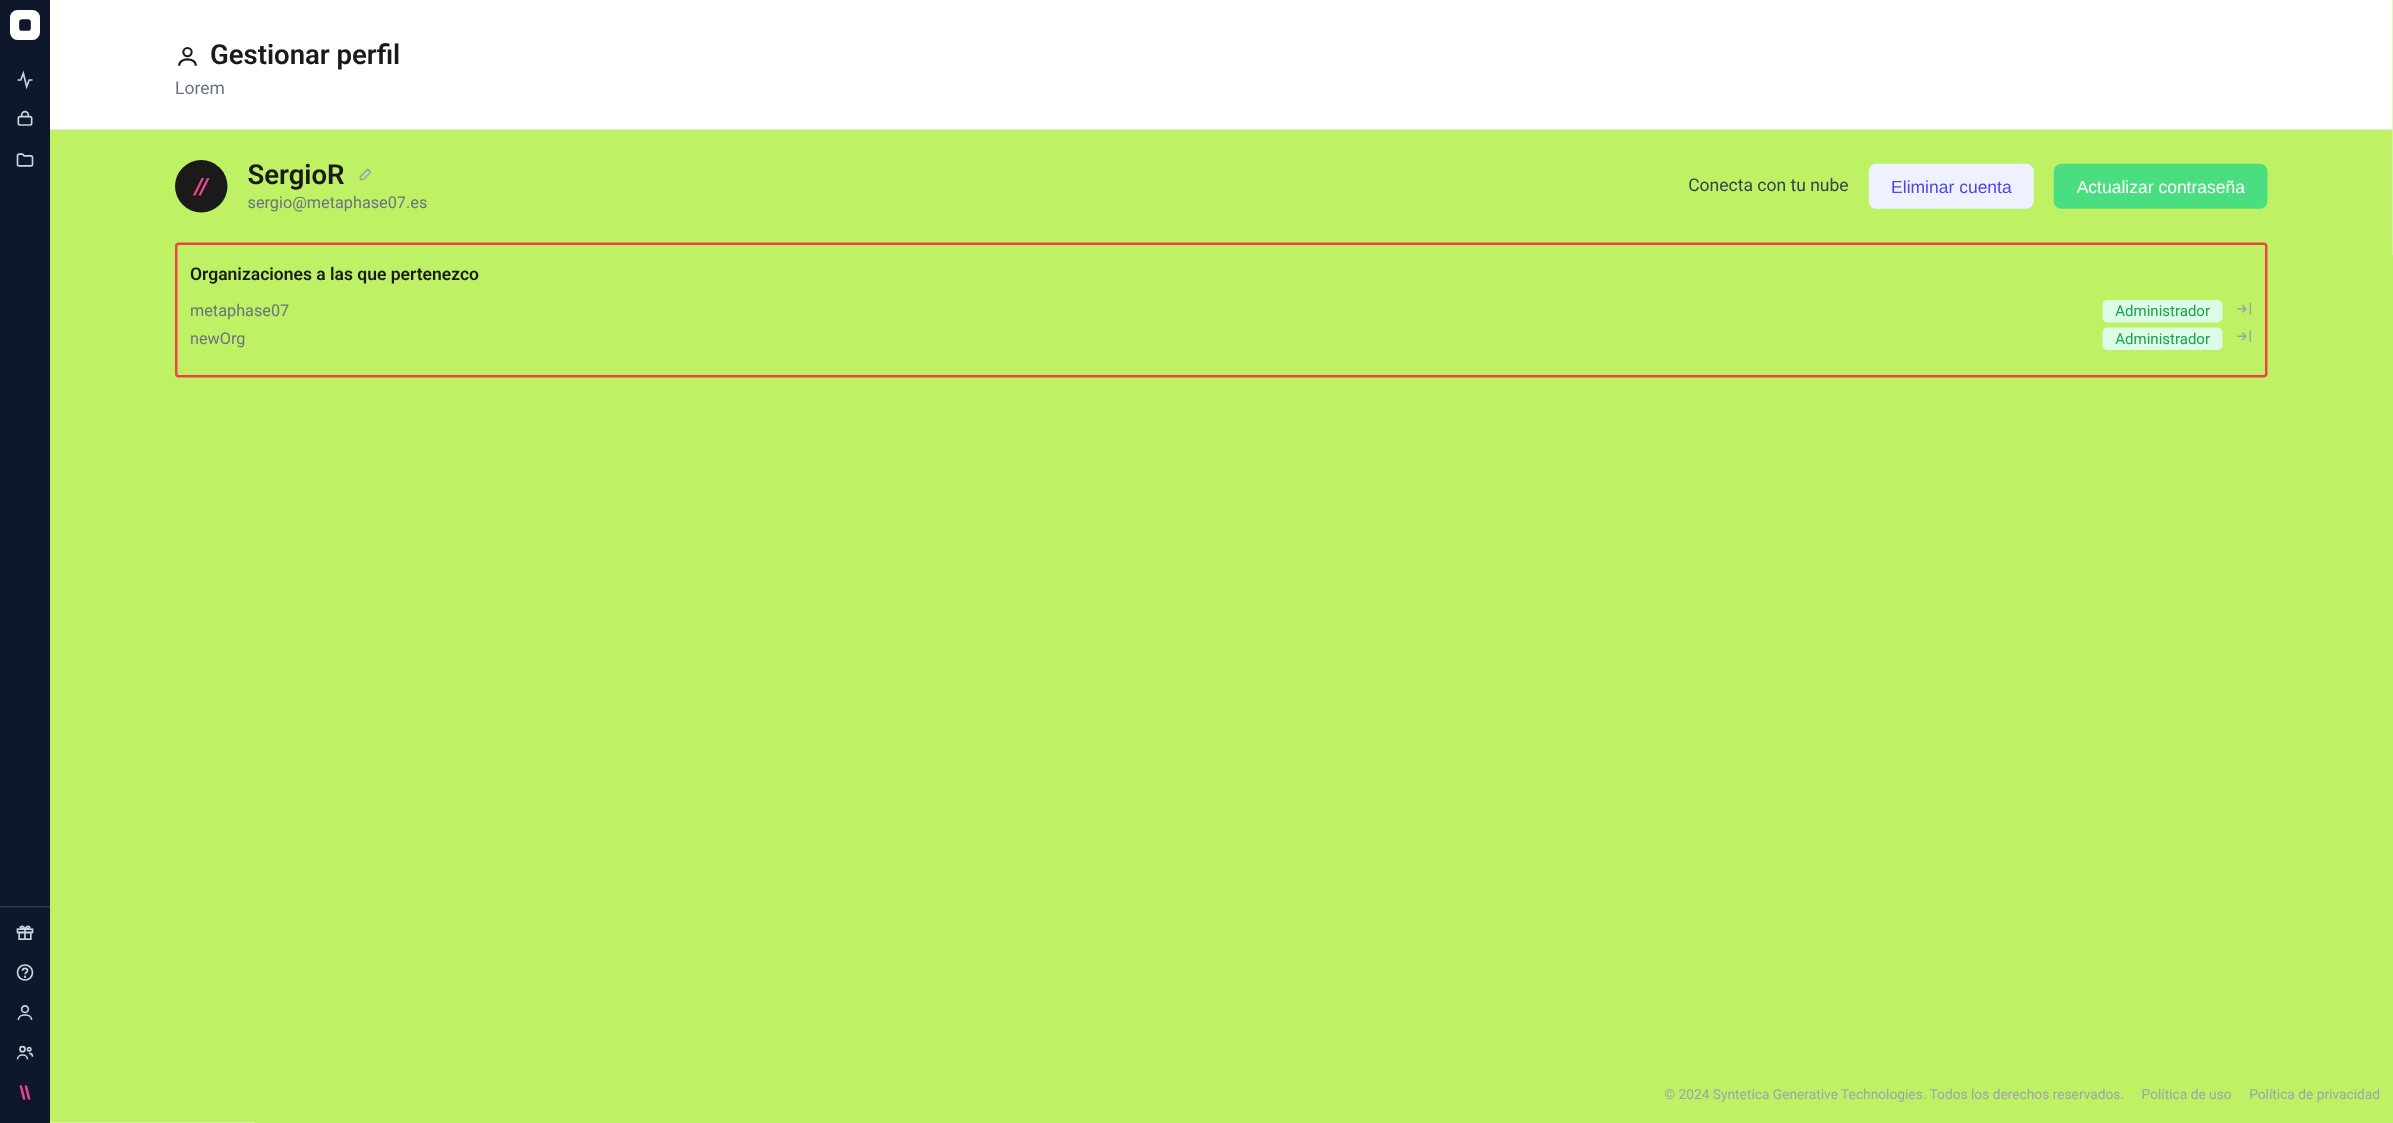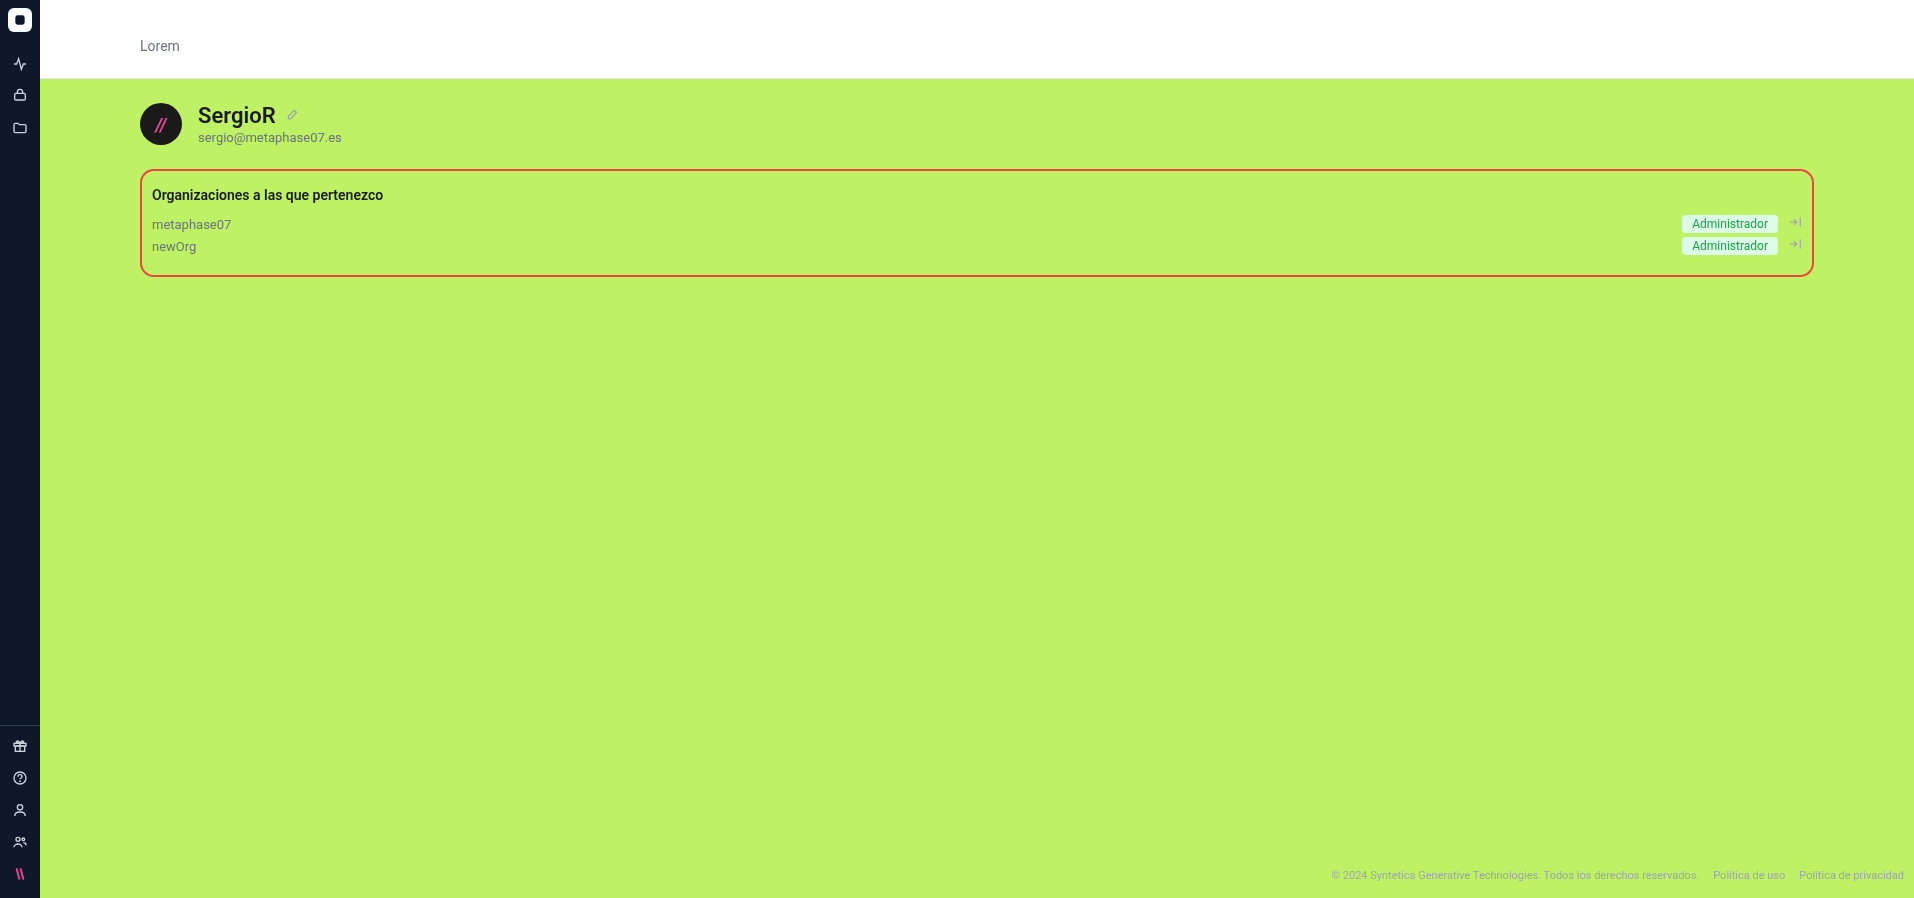--- a/index.html
+++ b/index.html
@@ -170,21 +170,21 @@
 .btn-secondary {
   background: #eef2ff;
   color: #4f46e5;
 }
 .btn-primary {
   background: #4ade80;
   color: #fff;
 }
 .orgs-panel {
   border: 2px solid #ef4444;
-  border-radius: 14px;
+  border-radius: 3px;
   padding: 16px 10px 18px 10px;
   background: transparent;
 }
 .orgs-title {
   font-weight: 600;
   font-size: 14px;
   margin-bottom: 10px;
   color: #1a1a1a;
 }
 .org-row {
@@ -290,37 +290,49 @@
     <div class="sidebar-icon accent">
       <svg viewBox="0 0 24 24" fill="currentColor">
           <path d="M6 4l4 16h2L8 4H6zm6 0l4 16h2L14 4h-2z"></path>
         </svg>
     </div>
   </div>
 </div>
 
 <div class="main">
   <div class="header">
+    <div class="header-title">
+      <svg viewBox="0 0 24 24" fill="none" stroke="currentColor" stroke-width="2">
+          <circle cx="12" cy="8" r="4"></circle>
+          <path d="M4 21c0-4 4-6 8-6s8 2 8 6"></path>
+        </svg>
+      <span>Gestionar perfil</span>
+    </div>
     <div class="header-subtitle">Lorem</div>
   </div>
 
   <div class="content">
     <div class="profile-row">
       <div class="avatar"></div>
       <div class="profile-info">
         <div class="profile-name-row">
           <span class="profile-name">SergioR</span>
           <span class="edit-icon">
             <svg viewBox="0 0 24 24" fill="none" stroke="currentColor" stroke-width="2">
                 <path d="M4 20h4l10-10-4-4L4 16v4z"></path>
                 <path d="M14 6l4 4"></path>
               </svg>
           </span>
         </div>
         <span class="profile-email">sergio@metaphase07.es</span>
+      </div>
+      <div class="profile-actions">
+        <span class="link-text">Conecta con tu nube</span>
+        <button class="btn btn-secondary">Eliminar cuenta</button>
+        <button class="btn btn-primary">Actualizar contraseña</button>
       </div>
     </div>
 
     <div class="orgs-panel">
       <div class="orgs-title">Organizaciones a las que pertenezco</div>
       <div class="org-row">
         <span class="org-name">metaphase07</span>
         <div class="org-right">
           <span class="badge">Administrador</span>
           <span class="exit-icon">

